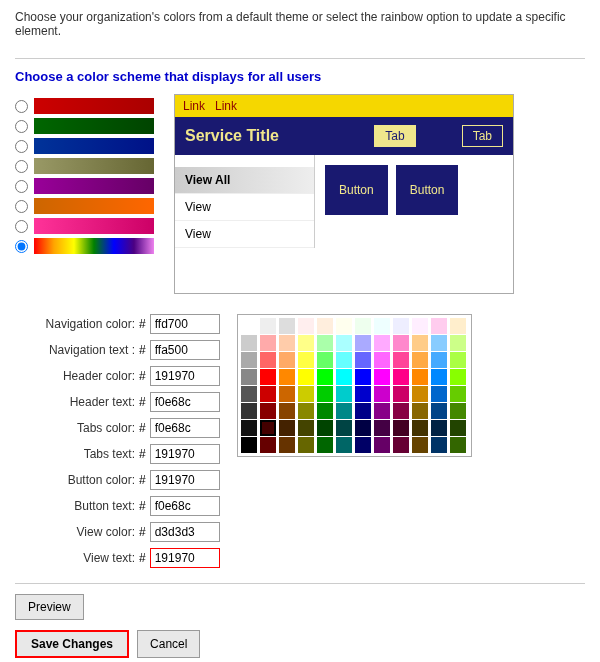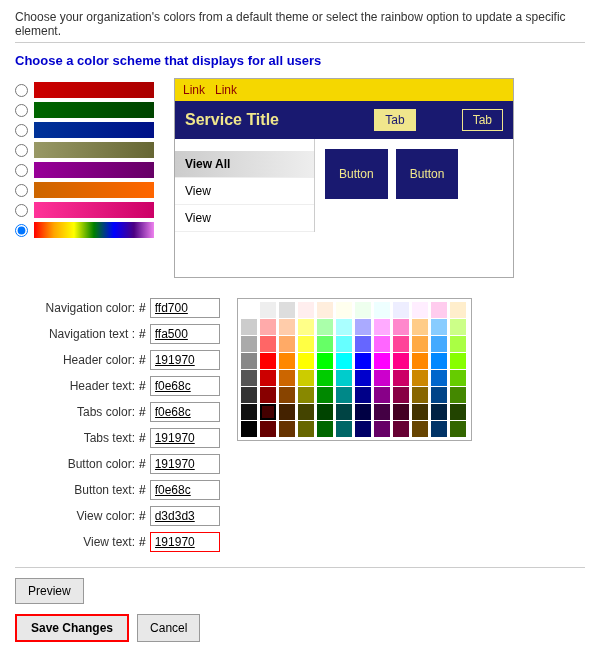--- a/index.html
+++ b/index.html
@@ -1,19 +1,19 @@
 <!DOCTYPE html>
 <html><head>
   <meta charset="utf-8">
   <style>
     * { box-sizing: border-box; margin: 0; padding: 0; }
     body { font-family: Arial, sans-serif; font-size: 13px; background: #fff; width: 600px; min-height: 662px; }
     .page { padding: 10px 15px; }
     h2 { font-size: 16px; font-weight: bold; margin-bottom: 6px; color: #000; }
-    .description { font-size: 12px; color: #333; margin-bottom: 10px; border-bottom: 1px solid #ccc; padding-bottom: 4px; }
+    .description { font-size: 12px; color: #333; margin-bottom: 10px; border-bottom: 1px solid #ccc; padding-bottom: 20px; }
     .subtitle { color: #0000cc; font-weight: bold; font-size: 13px; margin-bottom: 10px; }
     .color-scheme-section { display: flex; gap: 20px; margin-bottom: 20px; }
     .swatch-list { display: flex; flex-direction: column; gap: 4px; margin-top: 4px; }
     .swatch-row { display: flex; align-items: center; gap: 6px; }
     .swatch-row input[type="radio"] { margin: 0; }
     .swatch { width: 120px; height: 16px; display: inline-block; }
     .preview-box { border: 1px solid #aaa; width: 340px; min-height: 200px; background: #fff; }
     .preview-link-bar { background: #f5d700; padding: 4px 8px; display: flex; gap: 10px; }
     .preview-link { color: #8b0000; font-size: 12px; text-decoration: none; }
     .preview-header { background: #191970; color: #f0e68c; padding: 8px 10px; display: flex; align-items: center; justify-content: space-between; }
@@ -25,21 +25,21 @@
     .preview-nav { width: 140px; border-right: 1px solid #ccc; }
     .preview-nav-item { padding: 6px 10px; font-size: 12px; cursor: pointer; border-bottom: 1px solid #eee; }
     .preview-nav-item.active { background: linear-gradient(to right, #ccc, #eee); font-weight: bold; margin-top: 12px; }
     .preview-buttons { padding: 10px; display: flex; gap: 8px; align-items: flex-start; }
     .preview-btn { background: #191970; color: #f0e68c; border: none; padding: 18px 14px; font-size: 12px; cursor: pointer; }
     .color-editor { display: flex; gap: 17px; margin-bottom: 15px; }
     .color-fields { display: flex; flex-direction: column; gap: 6px; }
     .field-row { display: flex; align-items: center; gap: 4px; }
     .field-label { text-align: right; width: 120px; font-size: 12px; color: #333; }
     .hash { font-size: 12px; }
-    .color-input { width: 70px; border: 1px solid #999; padding: 2px 4px; font-size: 12px; text-decoration: underline; }
+    .color-input { width: 70px; border: 1px solid #999; padding: 2px 4px; font-size: 12px; }
     .color-input.highlighted { border: 1px solid #f00; }
     .color-palette { border: 1px solid #aaa; padding: 3px; display: grid; grid-template-columns: repeat(12, 18px); gap: 1px; height: fit-content; }
     .palette-cell { width: 16px; height: 16px; cursor: pointer; border: 1px solid transparent; }
     .palette-cell.selected { border: 2px solid #000; }
     .bottom-buttons { display: flex; gap: 8px; margin-top: 10px; }
     .btn-preview { background: #e8e8e8; border: 1px solid #999; padding: 5px 12px; font-size: 12px; cursor: pointer; }
     .btn-save { background: #e8e8e8; border: 2px solid #f00; padding: 5px 14px; font-size: 12px; cursor: pointer; font-weight: bold; }
     .btn-cancel { background: #e8e8e8; border: 1px solid #999; padding: 5px 12px; font-size: 12px; cursor: pointer; }
     .divider { border-top: 1px solid #ccc; margin: 10px 0; }
   </style>

